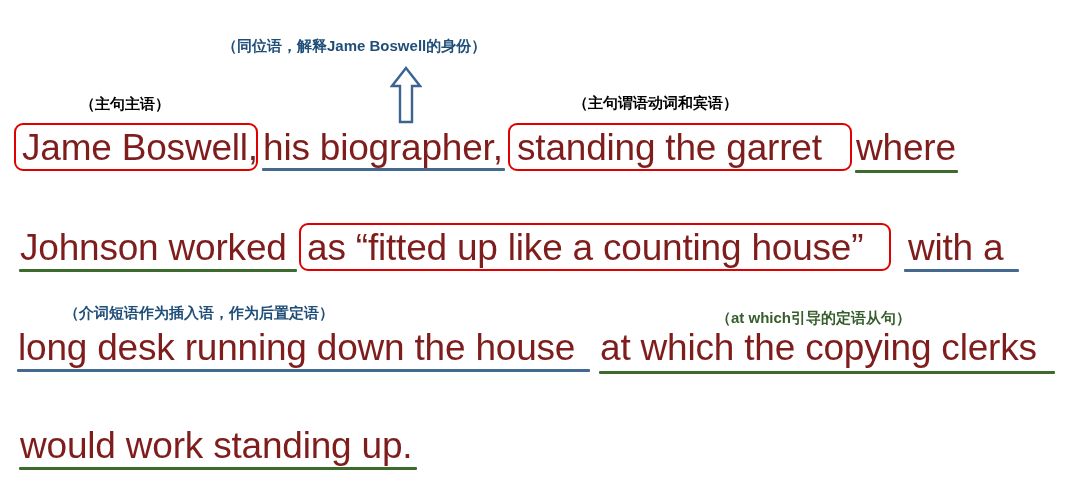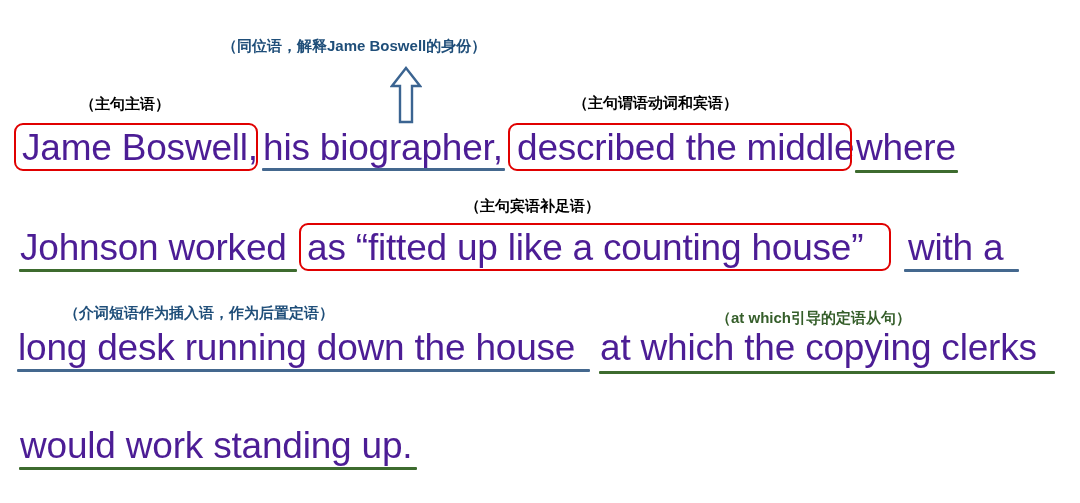--- a/index.html
+++ b/index.html
@@ -21,21 +21,21 @@
   }
 
   
   .abs { position: absolute; white-space: nowrap; }
 
   
   .eng {
     font-family: "Liberation Sans", "DejaVu Sans", sans-serif;
     font-size: 37px;
     line-height: 1;
-    color: #4c1d95;
+    color: #7f1d1d;
     letter-spacing: -0.2px;
   }
 
   
   .anno {
     font-family: "Liberation Sans", "DejaVu Sans", sans-serif;
     font-size: 15px;
     font-weight: bold;
     line-height: 1;
   }
@@ -80,28 +80,27 @@
   <div class="abs anno anno-red" style="left:80px; top:96px;">（主句主语）</div>
 
   <div class="abs anno anno-red" style="left:573px; top:96px;font-family:Liberation Serif, serif;">（主句谓语动词和宾语）</div>
 
   <div class="abs eng" style="left:22px; top:129px;">Jame Boswell,</div>
   <div class="redbox" style="left:14px; top:123px; width:244px; height:48px;"></div>
 
   <div class="abs eng" style="left:263px; top:129px;">his biographer,</div>
   <div class="uline uline-blue" style="left:262px; top:168px; width:243px;"></div>
 
-  <div class="abs eng" style="left:517px; top:129px;">described the middle</div>
+  <div class="abs eng" style="left:517px; top:129px;">standing the garret</div>
   <div class="redbox" style="left:508px; top:123px; width:344px; height:48px;"></div>
 
   <div class="abs eng" style="left:856px; top:129px;">where</div>
   <div class="uline uline-green" style="left:855px; top:170px; width:103px;"></div>
 
 
-  <div class="abs anno anno-red" style="left:465px; top:198px;">（主句宾语补足语）</div>
 
   <div class="abs eng" style="left:20px; top:229px;">Johnson worked</div>
   <div class="uline uline-green" style="left:19px; top:269px; width:278px;"></div>
 
   <div class="abs eng" style="left:307px; top:229px;">as  “fitted up like a counting house”</div>
   <div class="redbox" style="left:299px; top:223px; width:592px; height:48px;"></div>
 
   <div class="abs eng" style="left:908px; top:229px;">with a</div>
   <div class="uline uline-blue" style="left:904px; top:269px; width:115px;"></div>
 

